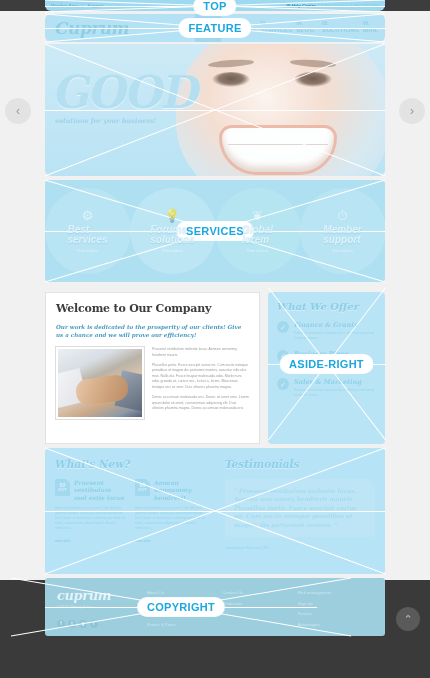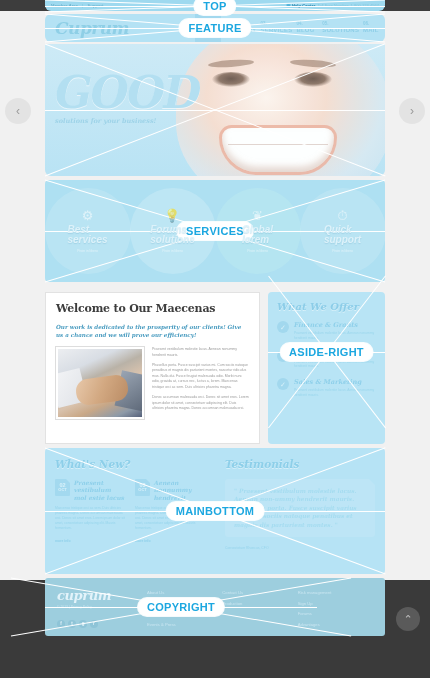--- a/index.html
+++ b/index.html
@@ -428,29 +428,29 @@
       <div class="feat-title">
         <span>Global</span><br>
         <span>lorem</span>
       </div>
       <div class="feat-desc">Proin in libero</div>
     </div>
     <div class="feat">
       <div class="feat-circle"></div>
       <div class="feat-ico">⏱</div>
       <div class="feat-title">
-        <span>Quick</span><br>
+        <span>Member</span><br>
         <span>support</span>
       </div>
       <div class="feat-desc">Proin in libero</div>
     </div>
   </div>
 
   <div class="main-left">
-    <div class="welcome-h">Welcome to Our Maecenas</div>
+    <div class="welcome-h">Welcome to Our Company</div>
     <div class="welcome-sub">Our work is dedicated to the prosperity of our clients! Give us a chance and we will prove our efficiency!</div>
     <div class="main-body">
       <div class="photo">
         <div class="cuffL"></div>
         <div class="cuffR"></div>
         <div class="hand"></div>
       </div>
       <div class="body-txt">
         <p class="body-p">Praesent vestibulum molestie lacus. Aenean nonummy hendrerit mauris.</p>
         <p class="body-p">Phasellus porta. Fusce suscipit varius mi. Cum sociis natoque penatibus et magnis dis parturient montes, nascetur ridiculus mus. Nulla dui. Fusce feugiat malesuada odio. Morbi nunc odio, gravida at, cursus nec, luctus a, lorem. Maecenas tristique orci ac sem. Duis ultricies pharetra magna.</p>
@@ -579,33 +579,32 @@
           <div style="position: absolute; left: 50%; top: 50%; width: 364.725px; height: 1.2px; background: rgb(255, 255, 255); transform: translate(-50%, -50%) rotate(-21.218deg);"></div>
         </div>
       </div>
       <div class="ann-box" style="left: 45px; top: 180px; width: 340px; height: 102px;">
         <div class="xline">
           <div style="position: absolute; left: 50%; top: 50%; width: 354.97px; height: 1.2px; background: rgb(255, 255, 255); transform: translate(-50%, -50%) rotate(16.6992deg);"></div>
           <div style="position: absolute; left: 50%; top: 50%; width: 354.97px; height: 1.2px; background: rgb(255, 255, 255); transform: translate(-50%, -50%) rotate(-16.6992deg);"></div>
         </div>
         <div class="ann-label">SERVICES</div>
       </div>
-      <div class="ann-box" style="left: 268px; top: 276px; width: 117px; height: 152px;">
+      <div class="ann-box" style="left: 268px; top: 288px; width: 117px; height: 152px;">
         <div class="xline">
           <div style="position: absolute; left: 50%; top: 50%; width: 191.815px; height: 1.2px; background: rgb(255, 255, 255); transform: translate(-50%, -50%) rotate(52.4132deg);"></div>
           <div style="position: absolute; left: 50%; top: 50%; width: 191.815px; height: 1.2px; background: rgb(255, 255, 255); transform: translate(-50%, -50%) rotate(-52.4132deg);"></div>
         </div>
         <div class="ann-label">ASIDE-RIGHT</div>
       </div>
       <div class="ann-box" style="left: 45px; top: 448px; width: 340px; height: 126px;">
         <div class="xline">
           <div style="position: absolute; left: 50%; top: 50%; width: 362.596px; height: 1.2px; background: rgb(255, 255, 255); transform: translate(-50%, -50%) rotate(20.3341deg);"></div>
           <div style="position: absolute; left: 50%; top: 50%; width: 362.596px; height: 1.2px; background: rgb(255, 255, 255); transform: translate(-50%, -50%) rotate(-20.3341deg);"></div>
         </div>
-        <div class="ann-label">MAINBOTTOM</div>
       </div>
       <div class="ann-box" style="left: 45px; top: 578px; width: 272px; height: 58px;">
         <div class="xline">
           <div style="position: absolute; left: 50%; top: 50%; width: 344.912px; height: 1.2px; background: rgb(255, 255, 255); transform: translate(-50%, -50%) rotate(9.6808deg);"></div>
           <div style="position: absolute; left: 50%; top: 50%; width: 344.912px; height: 1.2px; background: rgb(255, 255, 255); transform: translate(-50%, -50%) rotate(-9.6808deg);"></div>
         </div>
         <div class="ann-label">COPYRIGHT</div>
       </div>
     </div>
 

